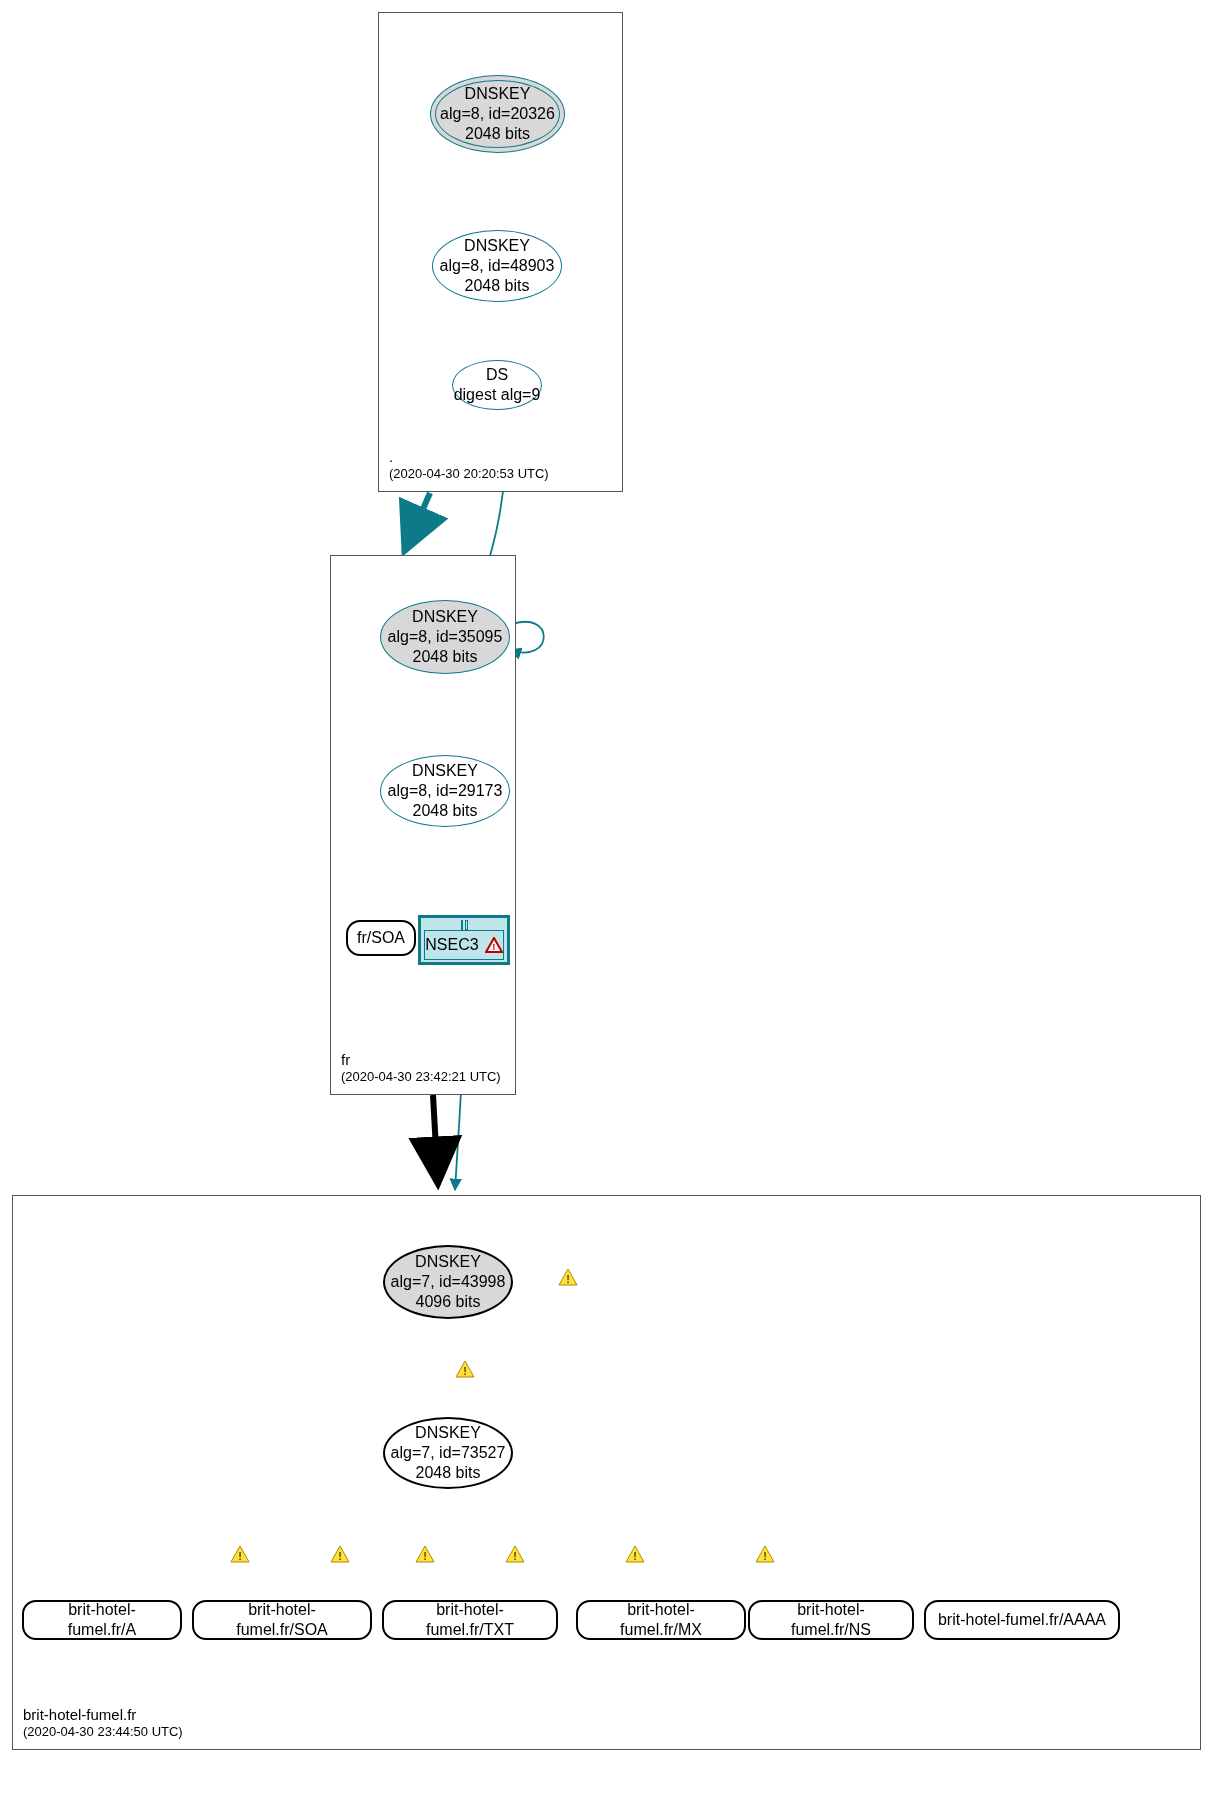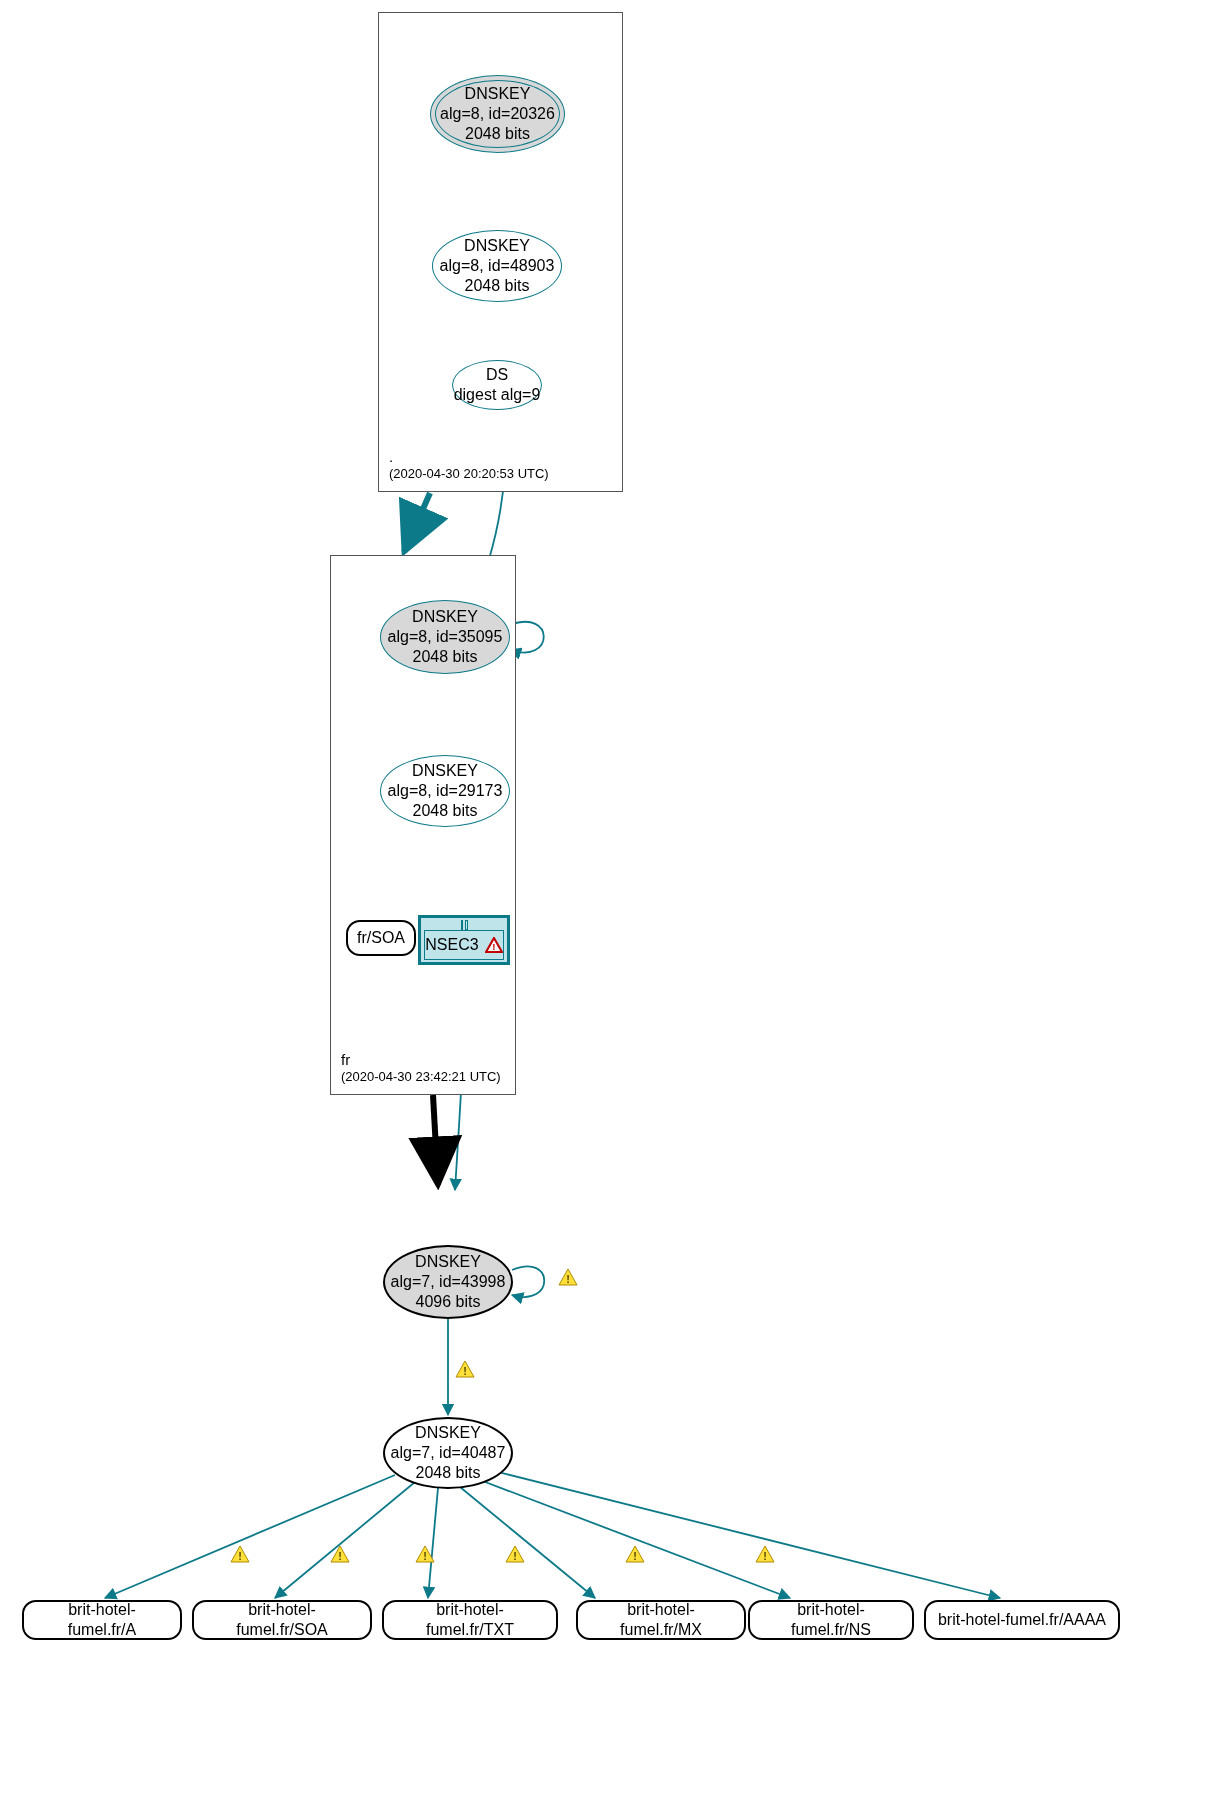--- a/index.html
+++ b/index.html
@@ -181,20 +181,26 @@
     </div>
   </div>
 
   <div class="zone" style="left:330px; top:555px; width:186px; height:540px;">
     <div class="zone-label">
       <div>fr</div>
       <div class="ts">(2020-04-30 23:42:21 UTC)</div>
     </div>
   </div>
 
+  <div class="zone" style="left:12px; top:1195px; width:1189px; height:555px;">
+    <div class="zone-label">
+      <div>brit-hotel-fumel.fr</div>
+      <div class="ts">(2020-04-30 23:44:50 UTC)</div>
+    </div>
+  </div>
 
   <div class="node ellipse filled double" style="left:430px; top:75px; width:135px; height:78px;">
     <div class="title">DNSKEY</div>
     <div class="sub">alg=8, id=20326</div>
     <div class="sub">2048 bits</div>
   </div>
 
   <div class="node ellipse" style="left:432px; top:230px; width:130px; height:72px;">
     <div class="title">DNSKEY</div>
     <div class="sub">alg=8, id=48903</div>
@@ -239,21 +245,21 @@
   </div>
 
   <div class="node ellipse black filled" style="left:383px; top:1245px; width:130px; height:74px;">
     <div class="title">DNSKEY</div>
     <div class="sub">alg=7, id=43998</div>
     <div class="sub">4096 bits</div>
   </div>
 
   <div class="node ellipse black" style="left:383px; top:1417px; width:130px; height:72px;">
     <div class="title">DNSKEY</div>
-    <div class="sub">alg=7, id=40487</div>
+    <div class="sub">alg=7, id=73527</div>
     <div class="sub">2048 bits</div>
   </div>
 
   <div class="node record" style="left:22px; top:1600px; width:160px; height:40px;">
     <span>brit-hotel-fumel.fr/A</span>
   </div>
   <div class="node record" style="left:192px; top:1600px; width:180px; height:40px;">
     <span>brit-hotel-fumel.fr/SOA</span>
   </div>
   <div class="node record" style="left:382px; top:1600px; width:176px; height:40px;">

